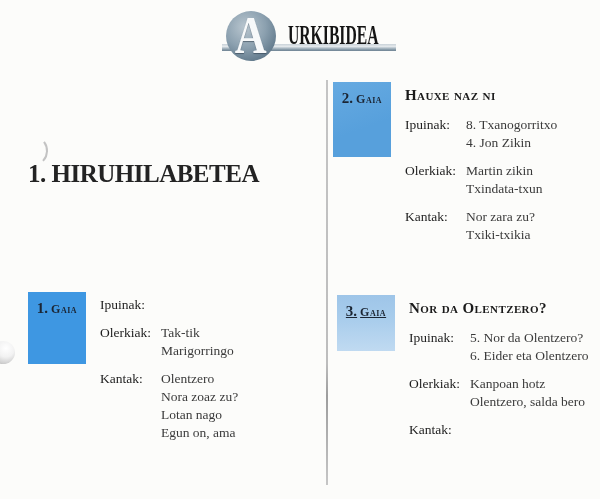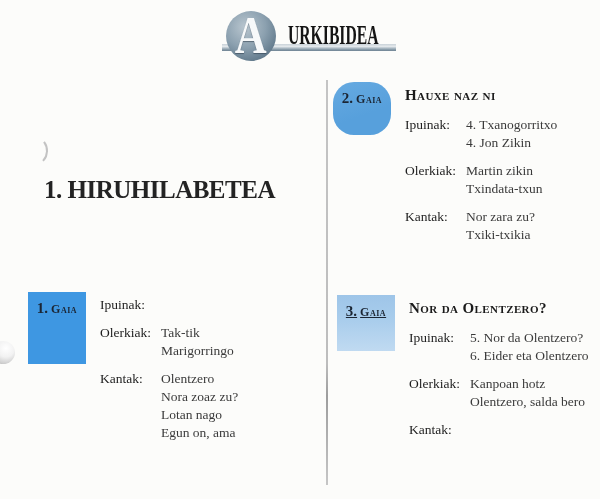--- a/index.html
+++ b/index.html
@@ -74,21 +74,21 @@
     width: 24px; height: 23px;
     border-radius: 50%;
     background: radial-gradient(circle at 62% 32%, #ffffff 0%, #f2f2f2 40%, #cfcfcf 70%, #969696 100%);
     z-index: 5;
   }
 
   
   .trimester {
     position: absolute;
     left: 28px; top: 160px;
-    margin: 16px;
+    margin: 0;
     font-size: 25px;
     font-weight: bold;
     color: #232323;
     letter-spacing: -0.5px;
     white-space: nowrap;
   }
 
   
   .gaia-section { position: absolute; display: flex; }
   .sec-1 { left: 28px;  top: 292px; }
@@ -97,21 +97,21 @@
 
   .badge {
     width: 58px; height: 72px;
     flex-shrink: 0;
     background: var(--badge-color, #4a9ade);
     text-align: center;
     padding-top: 7px;
     box-sizing: border-box;
     color: #1b2533;
   }
-  .sec-2 .badge { height: 53px; background: linear-gradient(160deg, #66aae1 0%, var(--badge-color) 60%); border-radius: 21px; }
+  .sec-2 .badge { height: 75px; background: linear-gradient(160deg, #66aae1 0%, var(--badge-color) 60%); }
   .sec-3 .badge { height: 56px; background: linear-gradient(180deg, #9ec5e8 0%, var(--badge-color) 45%, #c0daf1 100%); text-decoration: underline; }
 
   .badge-num { font-weight: bold; font-size: 15px; }
   .badge-label {
     font-weight: bold; font-size: 12px;
     font-variant: small-caps;
     letter-spacing: 0.5px;
     margin-left: 3px;
   }
 
@@ -184,21 +184,21 @@
 
   <section class="gaia-section sec-2" style="--badge-color: #57a0dc;">
     <div class="badge">
       <span class="badge-num">2.</span><span class="badge-label">Gaia</span>
     </div>
     <div class="content">
       <h2 class="sec-title">Hauxe naz ni</h2>
     <div class="row">
             <span class="row-label">Ipuinak:</span>
             <div class="row-items">
-              <div>4. Txanogorritxo</div>
+              <div>8. Txanogorritxo</div>
               <div>4. Jon Zikin</div>
             </div>
           </div>
           <div class="row">
             <span class="row-label">Olerkiak:</span>
             <div class="row-items">
               <div>Martin zikin</div>
               <div>Txindata-txun</div>
             </div>
           </div>

